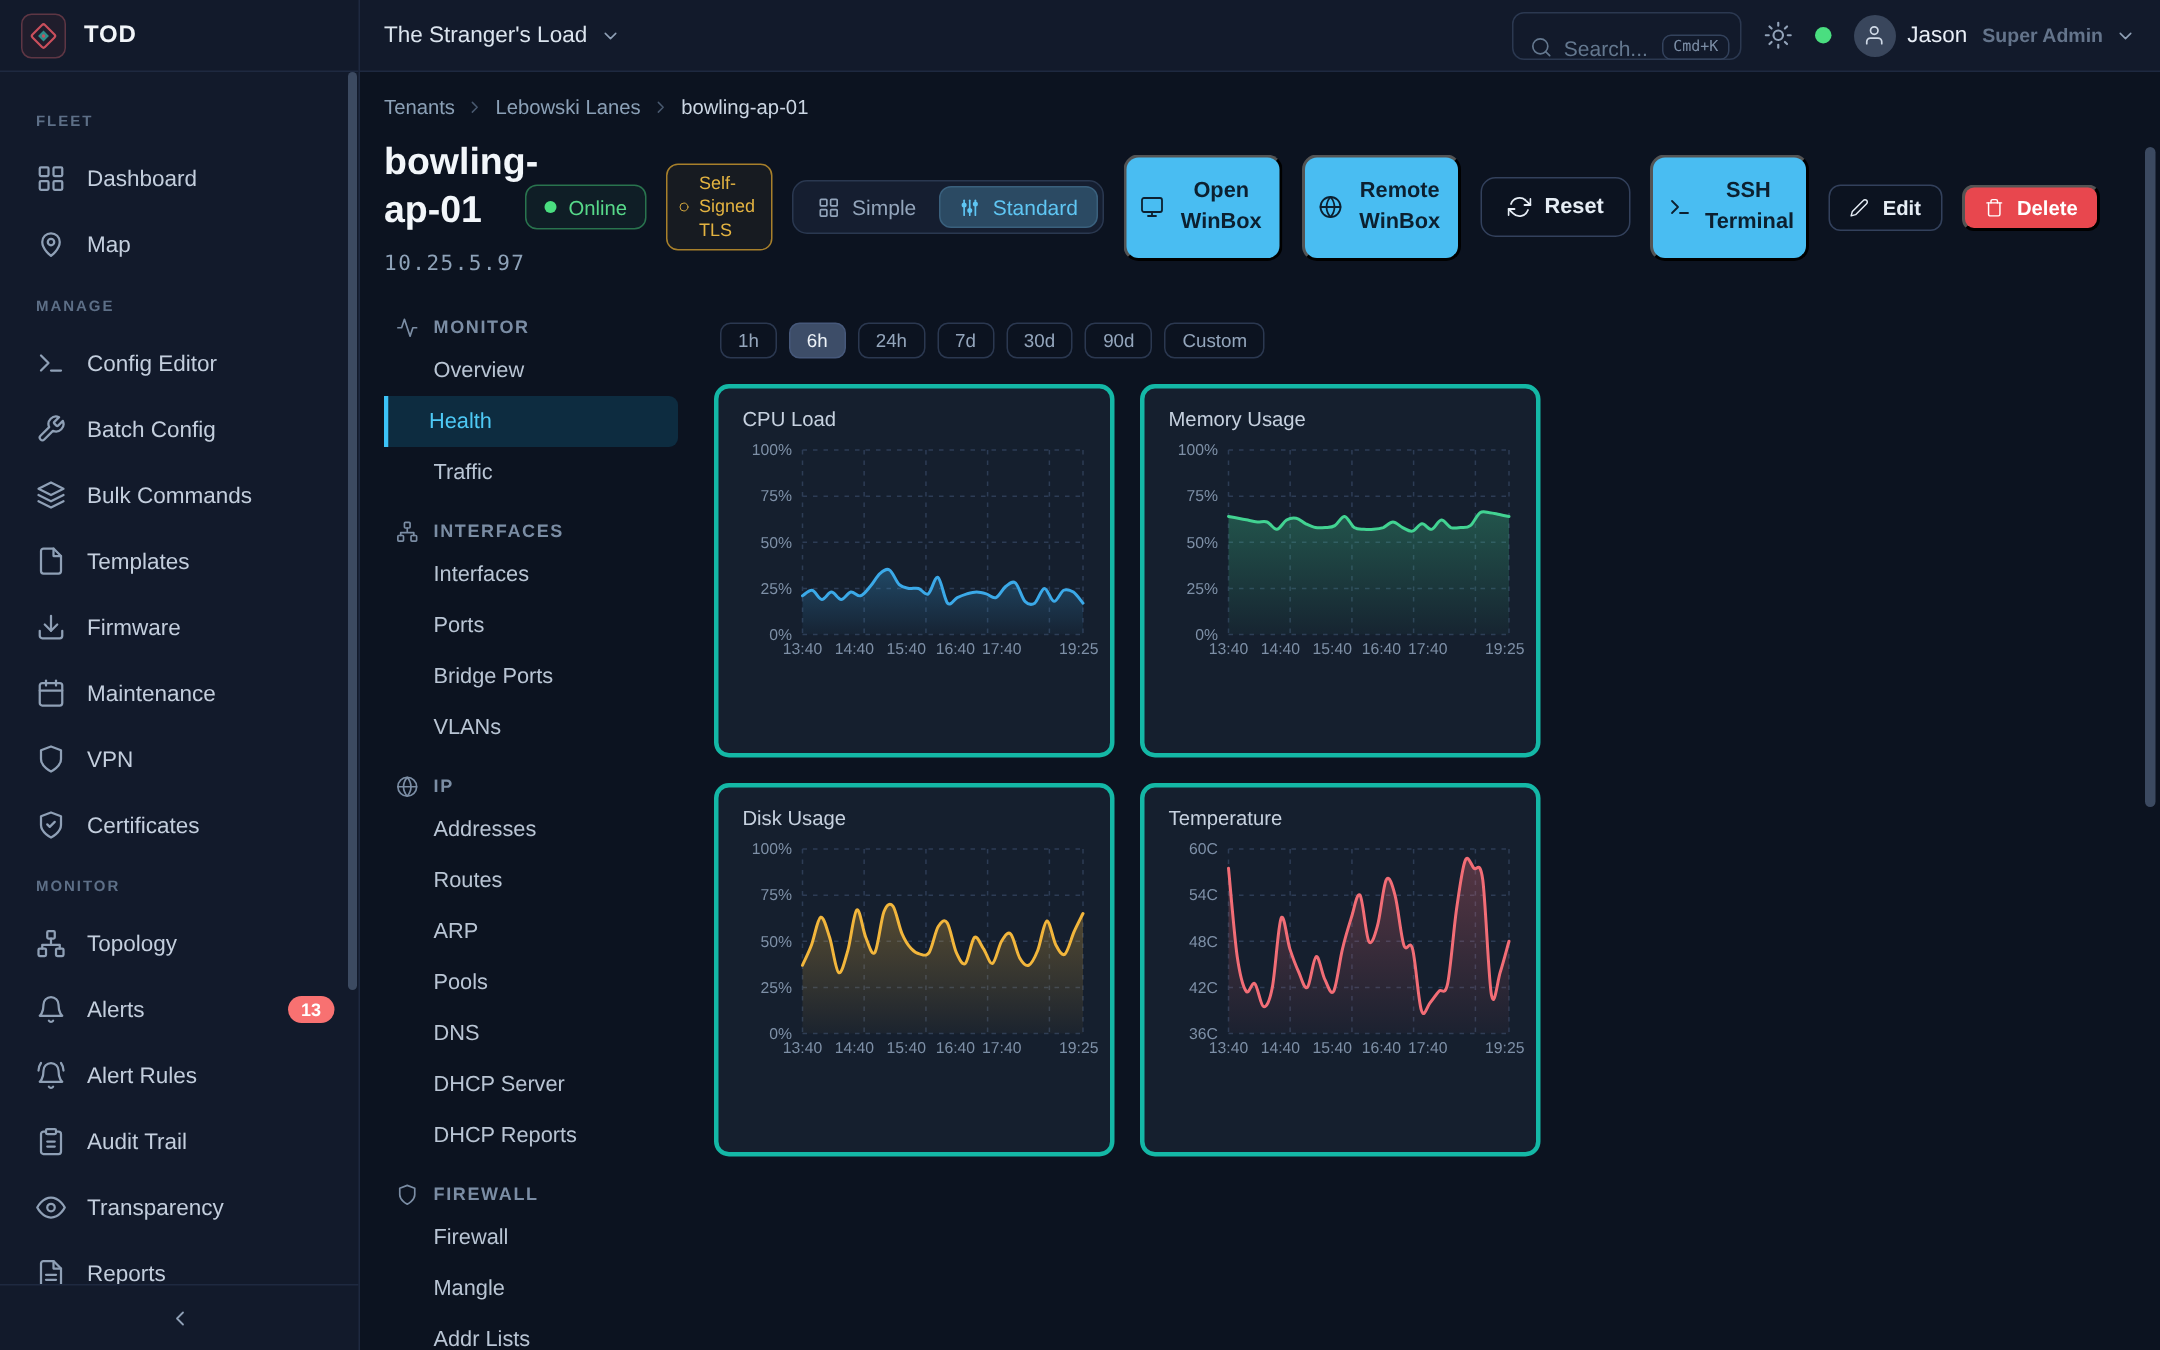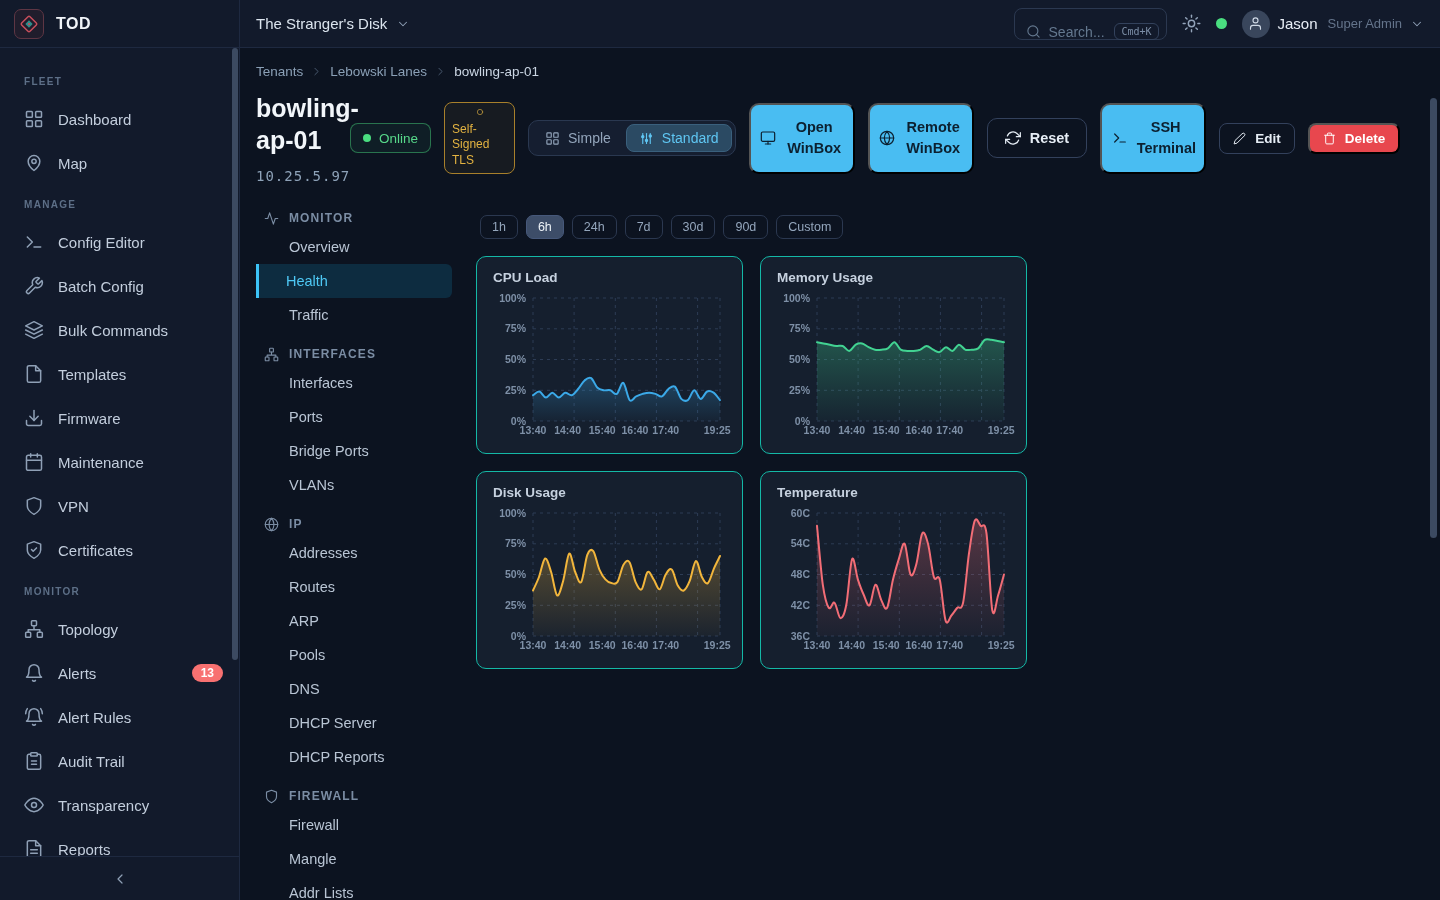--- a/index.html
+++ b/index.html
@@ -43,21 +43,21 @@
     border:1px solid #2b3850; border-radius:8px; padding:16px 7px 0 11px; color:#64788f; font-size:14px; cursor:text; }
   .searchbox .icon { width:15px; height:15px; }
   .kbd { margin-left:auto; border:1px solid #33425c; border-radius:6px; font-size:10px;
     padding:2px 6px; color:#7c8ea6; font-family:"DejaVu Sans Mono", monospace; }
   .theme-toggle { width:19px; height:19px; color:#93a4ba; cursor:pointer; }
   .presence-dot { width:11px; height:11px; border-radius:50%; background:#4ade80; }
   .avatar { width:28px; height:28px; border-radius:50%; background:#39465c;
     display:flex; align-items:center; justify-content:center; color:#cfd9e6; }
   .avatar .icon { width:15px; height:15px; }
   .user-name { font-size:15px; color:#e8eef6; }
-  .user-role { font-size:13px; color:#64748b; margin-left:2px; }
+  .user-role { font-size:13px; color:#64748b; margin-left:2px;font-weight:bold; }
   .user-chevron { width:14px; height:14px; color:#8fa0b6; }
   .user-menu { display:flex; align-items:center; gap:8px; cursor:pointer; }
 
   
   .content { position:absolute; left:240px; top:48px; right:0; bottom:0;
     background:#0c1320; padding:16px 0 0 16px; overflow:hidden; z-index:1; }
   .breadcrumb { display:flex; align-items:center; gap:7px; font-size:13.5px; color:#8ba0b6; }
   .crumb { cursor:pointer; }
   .crumb-sep { width:13px; height:13px; color:#49596f; }
   .crumb-current { color:#cbd6e3; }
@@ -69,21 +69,21 @@
     color:#8ea2b8; letter-spacing:1px; white-space:nowrap; }
   .header-actions { display:flex; align-items:center; gap:13px; padding-left:0; }
 
   .status-pill { display:flex; align-items:center; gap:8px; height:30px; padding:0 12px;
     border:1px solid rgba(74,222,128,.45); background:rgba(74,222,128,.06); border-radius:8px;
     color:#57d98a; font-size:13.5px; }
   .status-dot { width:8px; height:8px; border-radius:50%; background:#4ade80; }
 
   .tls-pill { display:flex; align-items:center; gap:6px; width:71px; padding:5px 7px;
     border:1px solid #a8802b; background:rgba(232,179,61,.05); border-radius:8px;
-    color:#e3b341; font-size:12px; line-height:1.3;flex-direction:column; }
+    color:#e3b341; font-size:12px; line-height:1.3; }
   .tls-pill .icon { width:8px; height:8px; color:#e3b341; }
 
   .segmented { display:flex; align-items:center; gap:2px; background:#151e30;
     border:1px solid #2a3850; border-radius:10px; padding:3px; }
   .segment { display:flex; align-items:center; gap:8px; padding:6px 13px; border-radius:8px;
     font-size:14px; color:#93a5bb; cursor:pointer; }
   .segment .icon { width:15px; height:15px; }
   .segment.active { background:#2b4a63; color:#5fc6f3; border:1px solid #3a607d; padding:5px 12px; }
 
   .btn { display:flex; align-items:center; justify-content:center; gap:9px; cursor:pointer;
@@ -110,22 +110,22 @@
   .subnav-item.active { background:#0d2c40; color:#4ec9f5; border-left:3px solid #3cc3f7;
     padding-left:27px; border-radius:0 6px 6px 0; }
 
   .main-panel { flex:1; padding-left:24px; }
   .time-pills { display:flex; gap:8px; margin:21px 0 1px 4px; }
   .pill { font-size:12.5px; color:#94a6bc; border:1px solid #2b3850; border-radius:7px;
     padding:4px 11px; cursor:pointer; background:transparent; }
   .pill.active { background:#3d4d68; color:#eef3f8; border-color:#46587а; border-color:#46587a; }
 
   .chart-grid { display:grid; grid-template-columns:267px 267px; gap:17px; margin-top:17px; }
-  .chart-card { width:267px; height:198px; background:#151f2e; border:1px solid #14b8a6;
-    border-radius:10px; overflow:hidden;font-weight:bold; }
+  .chart-card { width:267px; height:249px; background:#151f2e; border:3px solid #14b8a6;
+    border-radius:10px; overflow:hidden; }
   .chart-title { padding:13px 0 0 16px; font-size:13.5px; color:#c6d1df; }
   .chart-svg { display:block; margin-top:1px; }
 
   .main-scrollbar { position:absolute; right:3px; top:50px; width:7px; height:440px;
     background:#3c4a61; border-radius:4px; z-index:5; }
 </style>
 </head>
 <body>
 
 <nav class="sidebar">
@@ -307,21 +307,21 @@
         <svg viewBox="0 0 24 24" fill="none" stroke="currentColor" stroke-width="1.8" stroke-linecap="round" stroke-linejoin="round">
           <polyline points="15 18 9 12 15 6"></polyline>
         </svg>
       </span>
   </div>
   <div class="side-scrollbar"></div>
 </nav>
 
 <header class="topbar">
   <div class="tenant">
-    <span>The Stranger's Disk</span>
+    <span>The Stranger's Load</span>
     <span class="icon">
         <svg viewBox="0 0 24 24" fill="none" stroke="currentColor" stroke-width="1.8" stroke-linecap="round" stroke-linejoin="round">
           <polyline points="6 9 12 15 18 9"></polyline>
         </svg>
       </span>
   </div>
   <div class="topbar-right">
     <div class="searchbox">
       <span class="icon">
           <svg viewBox="0 0 24 24" fill="none" stroke="currentColor" stroke-width="1.8" stroke-linecap="round" stroke-linejoin="round">

